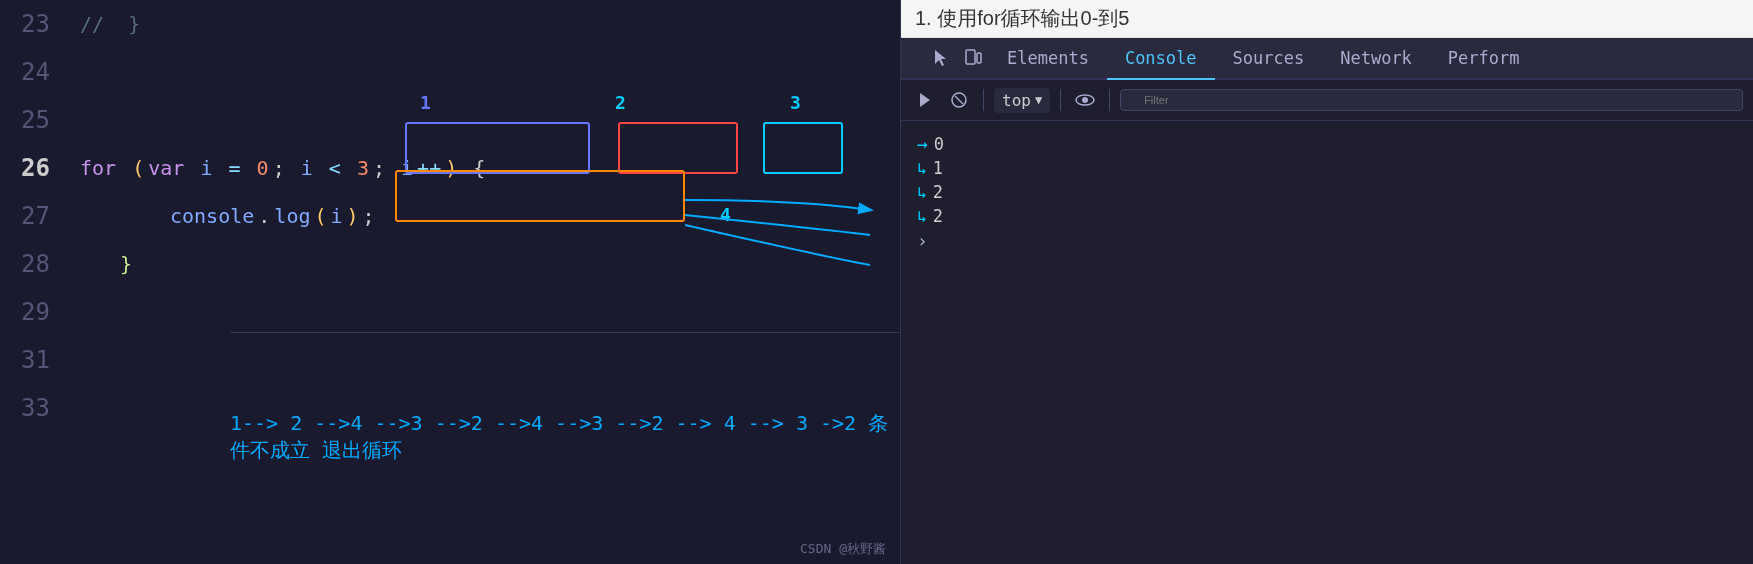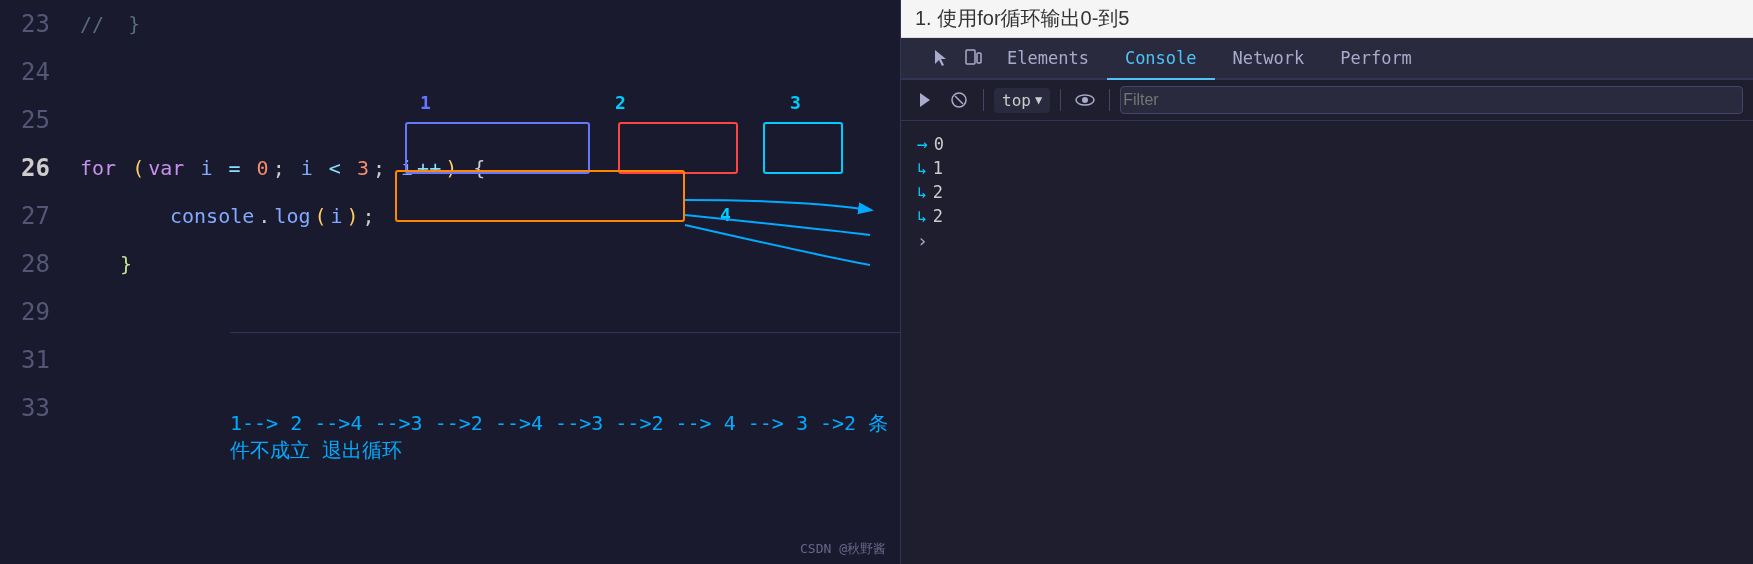--- a/index.html
+++ b/index.html
@@ -210,23 +210,23 @@
       color: #aaaacc;
       font-size: 16px;
       cursor: pointer;
     }
 
     .filter-input {
       flex: 1;
       background: #2a2a3e;
       border: 1px solid #444466;
       border-radius: 4px;
-      padding: 4px 2px;
+      padding: 4px 23px;
       color: #fca5a5;
-      font-size: 16px;
+      font-size: 11px;
       outline: none;
     }
 
     .console-output {
       flex: 1;
       padding: 10px 16px;
       color: #cccccc;
       font-size: 17px;
       overflow-y: auto;
     }
@@ -400,20 +400,23 @@
         <rect x="14" y="5" width="4" height="10" rx="1" fill="none" stroke="#aaaacc" stroke-width="1.5"></rect>
       </svg>
     </div>
     <div class="devtools-tab">
       <span>Elements</span>
     </div>
     <div class="devtools-tab active">
       <span>Console</span>
     </div>
     <div class="devtools-tab">
+      <span>Sources</span>
+    </div>
+    <div class="devtools-tab">
       <span>Network</span>
     </div>
     <div class="devtools-tab">
       <span>Perform</span>
     </div>
   </div>
 
   <div class="devtools-toolbar">
     <div class="toolbar-btn" title="Run">
       <svg width="18" height="18" viewBox="0 0 18 18">

